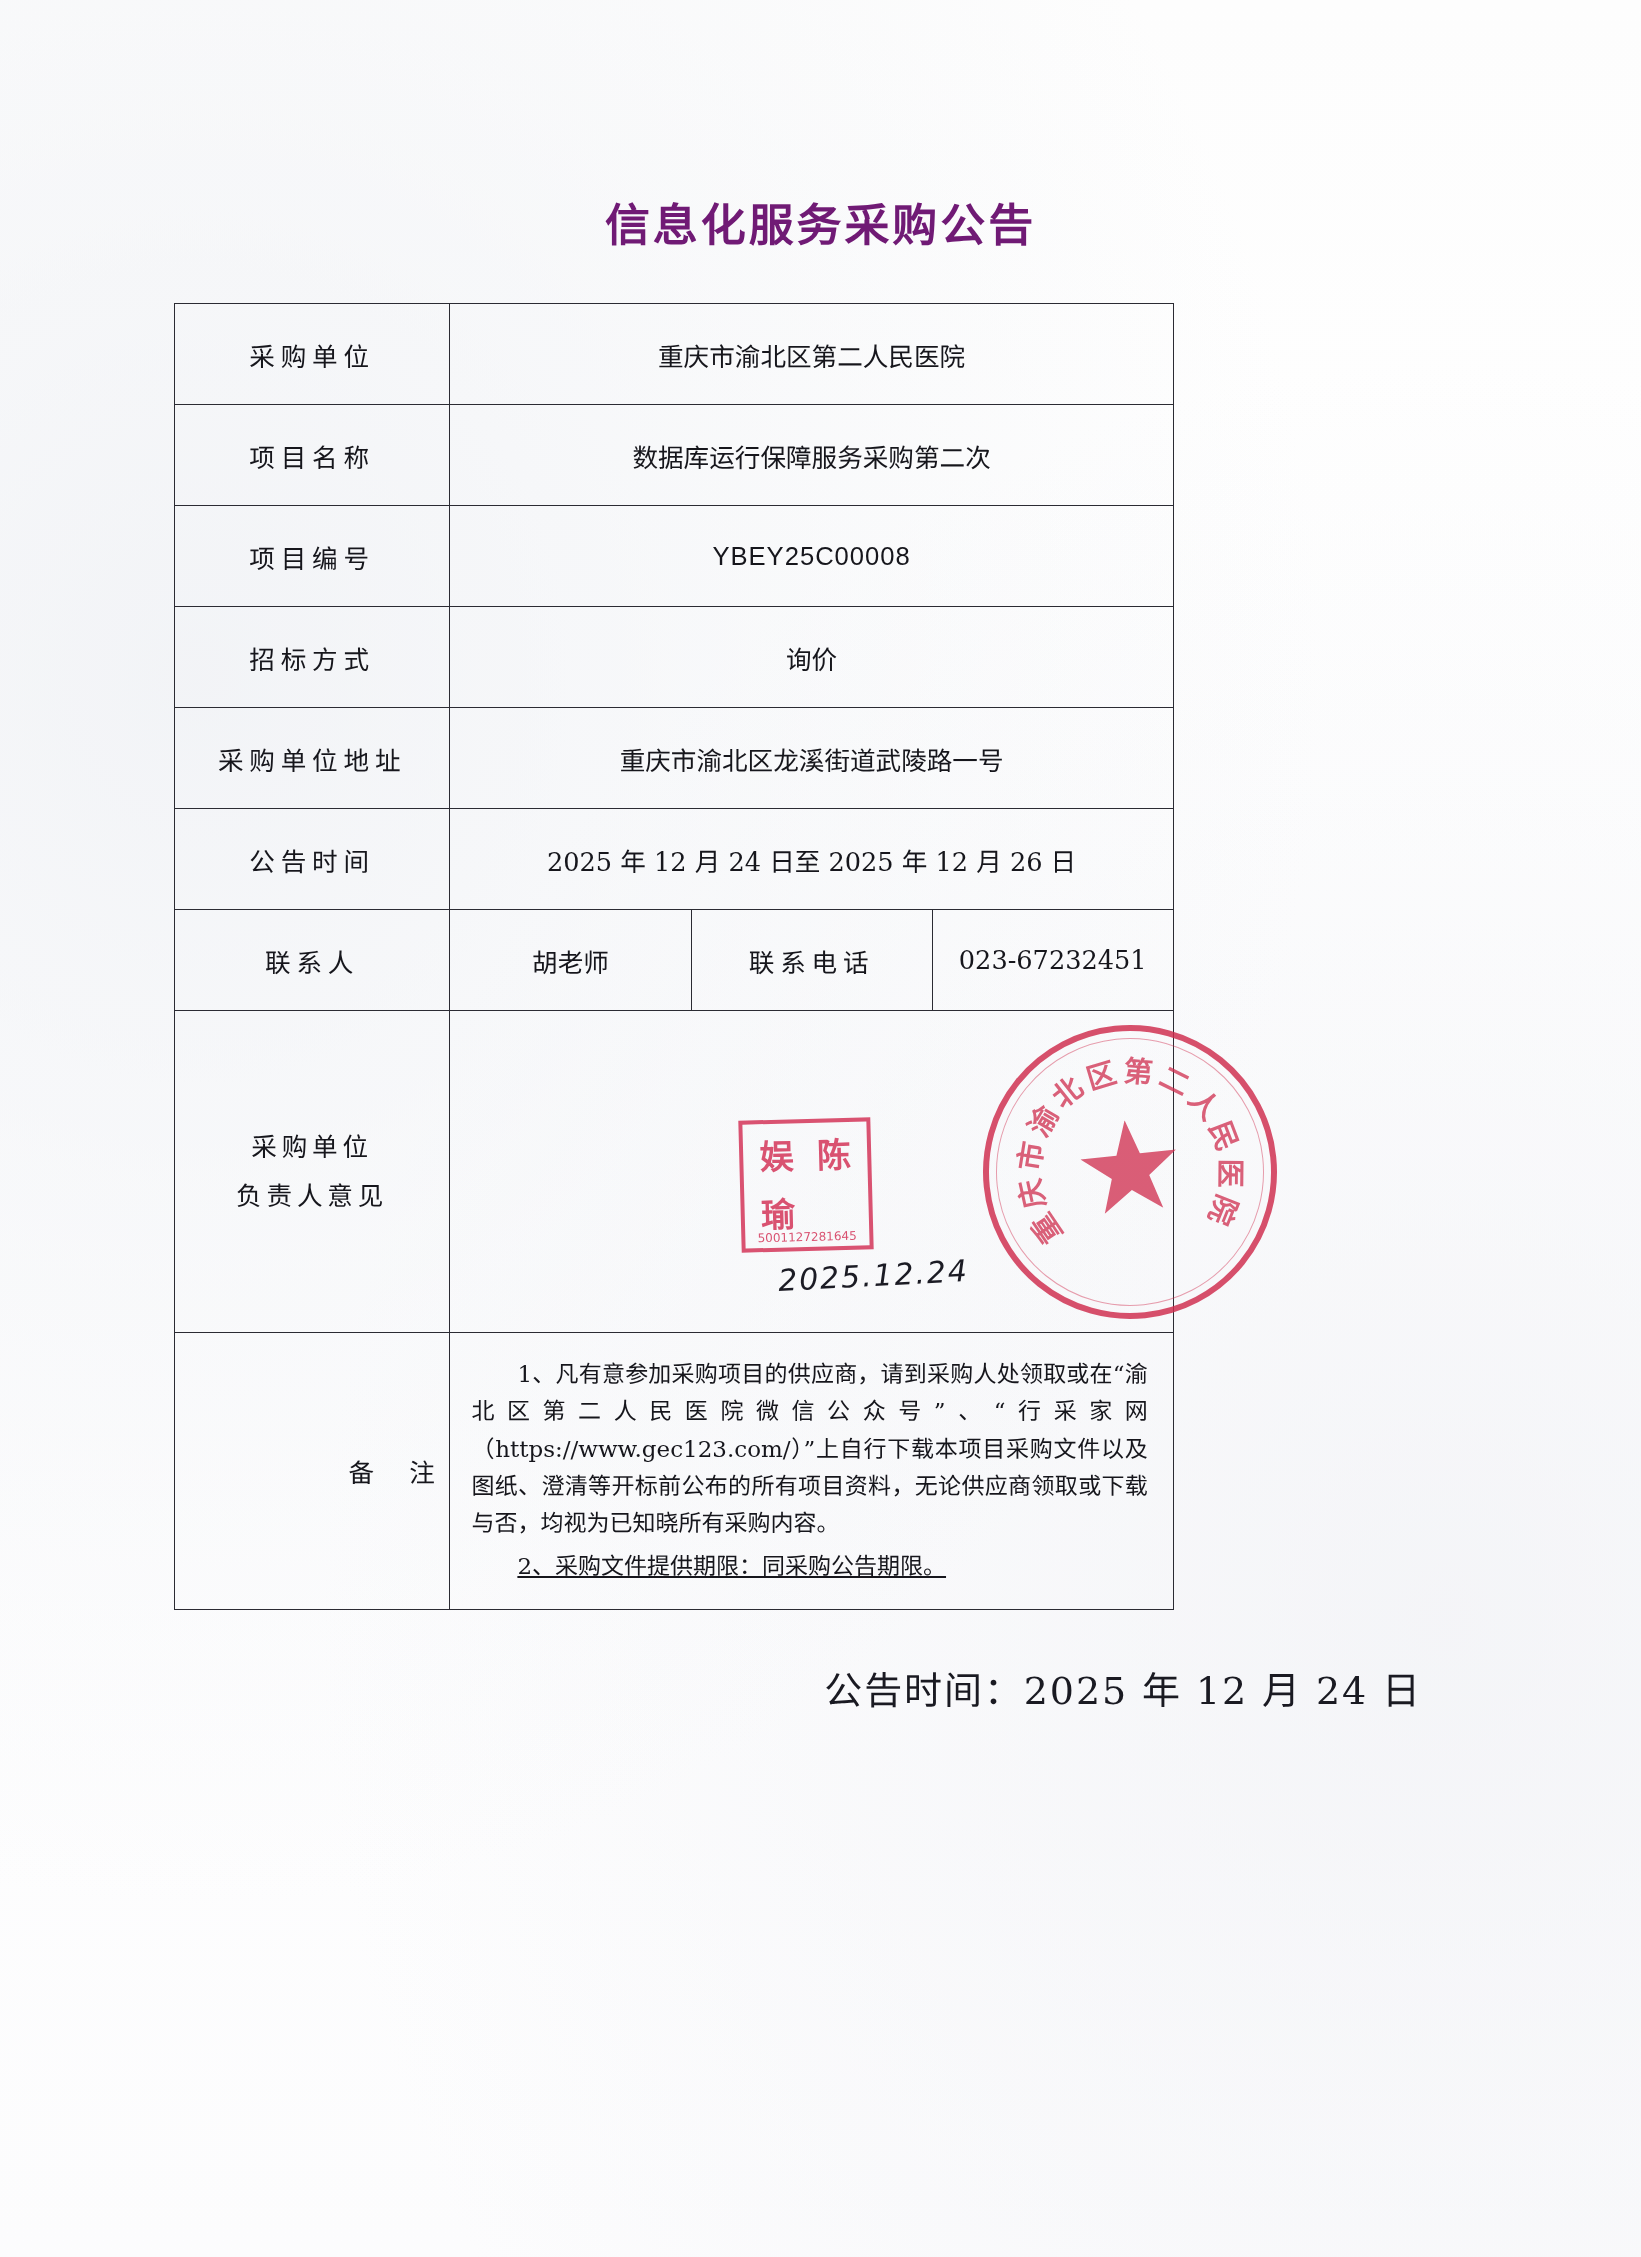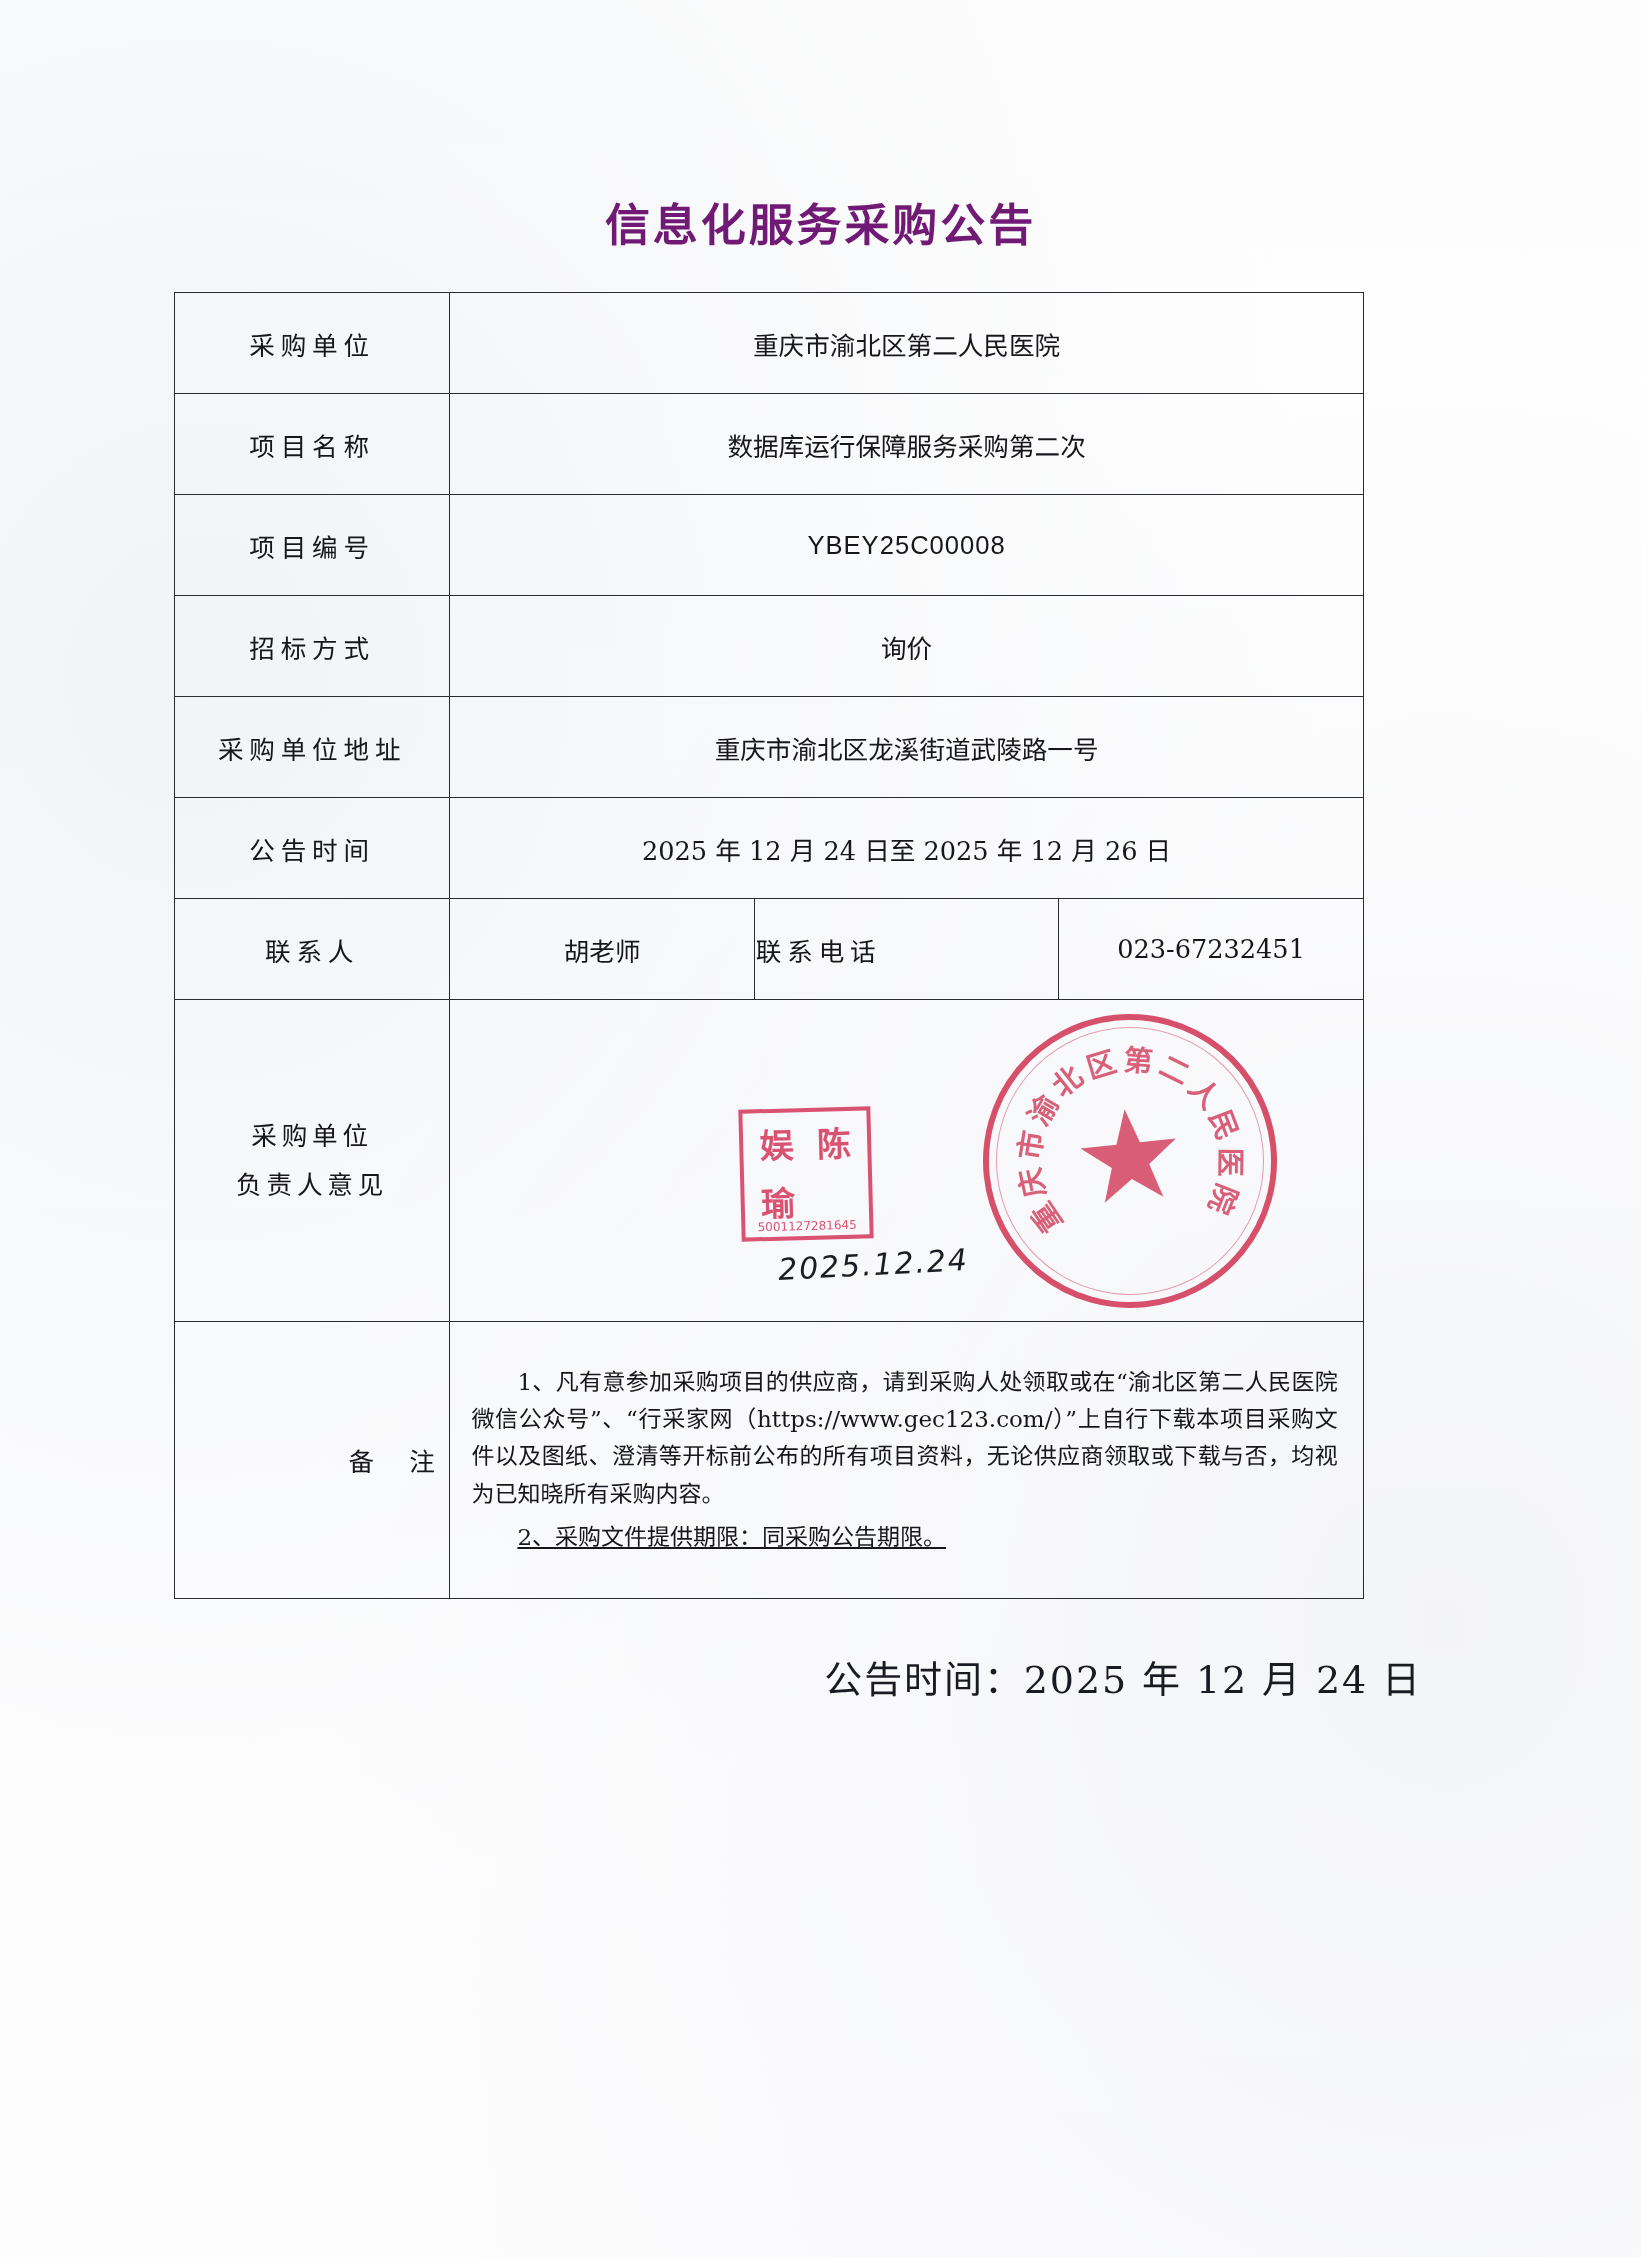--- a/index.html
+++ b/index.html
@@ -38,22 +38,22 @@
     margin-top: 189px;
     text-align: center;
     font-size: 45px;
     font-weight: bold;
     letter-spacing: 2.9px;
     font-family: "DejaVu Serif", "Liberation Serif", serif;
     color: #701a75;
   }
 
   table.main {
-    margin-top: 38px;
-    width: 1190px;
+    margin-top: 49px;
+    width: 1000px;
     border-collapse: collapse;
     table-layout: fixed;
     margin-left: 4.8px;
   }
   table.main td {
     border: 1.4px solid #2b2b33;
     font-size: 25.6px;
     color: #16161c;
     vertical-align: middle;
   }
@@ -69,20 +69,21 @@
     padding: 0 13.5px;
     height: 100px;
   }
   .value-cell.sans-num {
     font-family: Liberation Sans, sans-serif;
     letter-spacing: 1px;
   }
 
   .contact-label {
     width: 249px;
+    text-align: center;
     letter-spacing: 5.8px;
   }
   .contact-value {
     text-align: center;
   }
 
   
   .opinion-label {
     text-align: center;
     line-height: 1.9;

